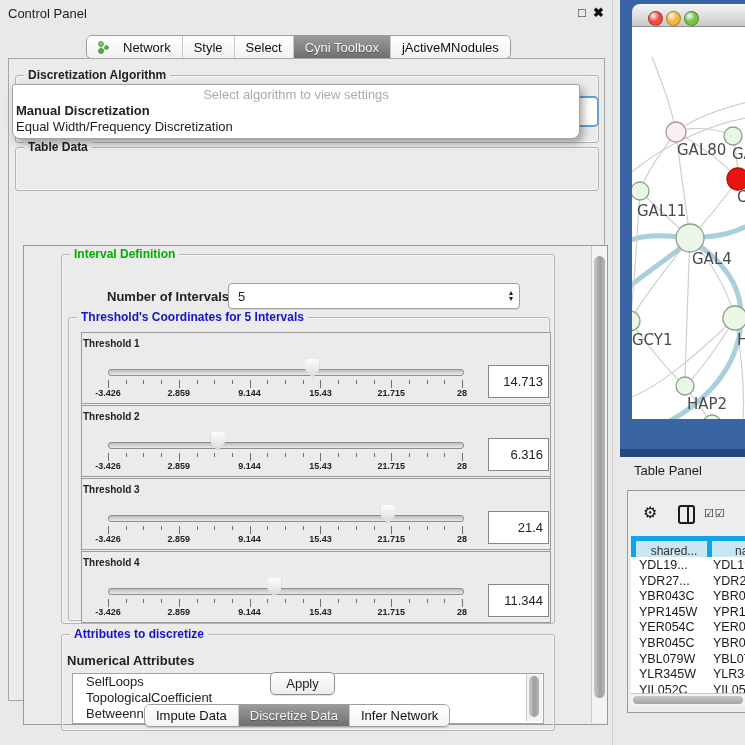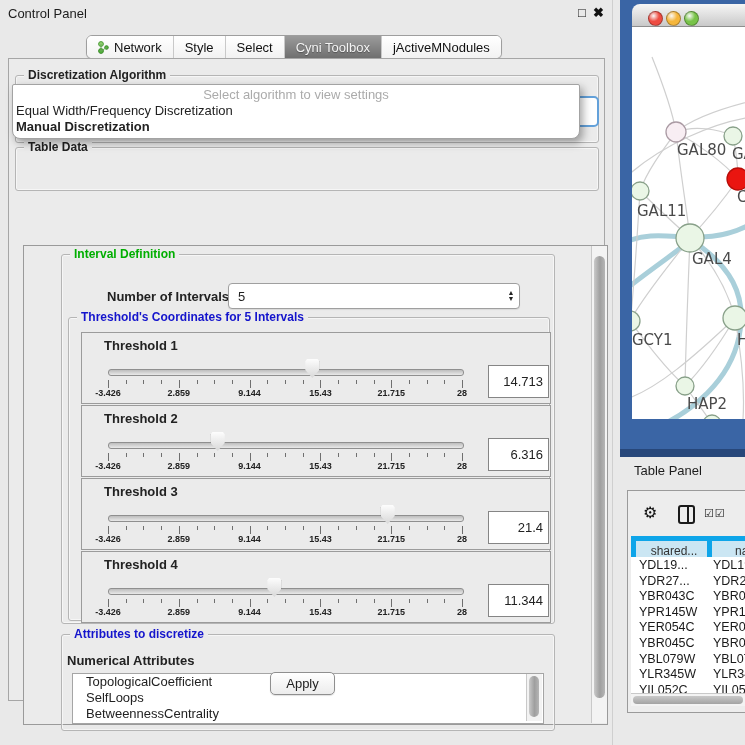--- a/index.html
+++ b/index.html
@@ -6,21 +6,21 @@
   body{width:745px;height:745px;overflow:hidden;background:#e9e9e9;
        font-family:"Liberation Sans",sans-serif;color:#222;position:relative;}
   .abs{position:absolute;}
   
   #cp{left:0;top:0;width:612px;height:745px;background:#e9e9e9;border-right:1px solid #cfcfcf;}
   #cp-title{left:8px;top:6px;font-size:13px;color:#1c1c1c;}
   .win-ico{font-size:13px;color:#111;}
   
   .tabgroup{display:flex;border:1px solid #9e9e9e;border-radius:6px;overflow:hidden;
             background:#fff;height:22px;box-shadow:0 1px 1px rgba(0,0,0,.15);}
-  .tab{display:flex;align-items:center;gap:5px;padding:0 11px;font-size:13px;color:#111;
+  .tab{display:flex;align-items:center;gap:14px;padding:0 11px;font-size:13px;color:#111;
        background:linear-gradient(#ffffff,#f2f2f2);border-right:1px solid #c9c9c9;white-space:nowrap;}
   .tab:last-child{border-right:none;}
   .tab.sel{background:linear-gradient(#9b9b9b,#6f6f6f);color:#f4f4f4;text-shadow:0 1px 1px rgba(0,0,0,.35);}
   
   #outer{left:8px;top:58px;width:595px;height:641px;border:1px solid #a6a6a6;background:#ebebeb;}
   .groupbox{border:1px solid #b5b5b5;border-radius:3px;box-shadow:inset 0 0 0 1px rgba(255,255,255,.55);}
   .gtitle{position:absolute;top:-8px;left:8px;background:#ebebeb;padding:0 4px;font-size:12px;font-weight:bold;}
   .gtitle.green{color:#00ae00;}
   .gtitle.blue{color:#1414cc;}
   .combo{background:#fff;border:1px solid #9f9f9f;border-radius:4px;font-size:13px;
@@ -38,21 +38,21 @@
   #combo-frag{left:575px;top:96px;width:20px;height:27px;background:#fff;border:2px solid #63a1da;
               border-radius:5px;z-index:5;}
   
   #scrollpane{left:14px;top:186px;width:583px;height:478px;border:1px solid #9a9a9a;background:#ebebeb;}
   .vtrack{background:#f3f3f3;border-left:1px solid #c9c9c9;}
   .vthumb{background:linear-gradient(90deg,#c9c9c9,#9f9f9f 55%,#b5b5b5);border-radius:6px;}
   .htrack{background:#f3f3f3;border-top:1px solid #c9c9c9;}
   .hthumb{background:linear-gradient(#c9c9c9,#a3a3a3);border-radius:6px;}
   
   .tpanel{position:absolute;left:12px;width:468px;height:70px;border:1px solid #9b9b9b;background:#ebebeb;}
-  .tlabel{position:absolute;left:22px;top:5px;font-size:13px;font-weight:bold;}
+  .tlabel{position:absolute;left:1px;top:5px;font-size:10px;font-weight:bold;}
   .track{position:absolute;left:26px;top:36px;width:354px;height:5px;border:1px solid #8f8f8f;
          border-radius:3px;background:linear-gradient(#bdbdbd,#e9e9e9);}
   .thumb{position:absolute;top:26px;width:14px;height:19px;
          background:linear-gradient(#fdfdfd,#d8d8d8);
          clip-path:polygon(12% 0,88% 0,100% 12%,100% 58%,50% 100%,0 58%,0 12%);
          filter:drop-shadow(0 0 1px #777);}
   .tick{position:absolute;top:47px;width:1px;background:#6f6f6f;}
   .ticklab{position:absolute;top:55px;font-size:9px;font-weight:bold;transform:translateX(-50%);white-space:nowrap;}
   .vbox{position:absolute;left:406px;top:32px;width:54px;height:31px;background:#fff;
         border:1px solid #858585;font-size:13px;text-align:right;line-height:31px;padding-right:5px;}
@@ -273,46 +273,53 @@
                 <div class="vbox">11.344</div>
               </div>
             </div>
         </div>
       </div>
 
       <div class="abs groupbox" style="left:37px;top:388px;width:492px;height:95px;">
         <span class="gtitle blue">Attributes to discretize</span>
         <div class="abs" style="left:5px;top:18px;font-size:13px;font-weight:bold;">Numerical Attributes</div>
         <div class="abs" id="attr-list">
+            <div class="attr-item">SelfLoops</div>
             <div class="attr-item">TopologicalCoefficient</div>
-            <div class="attr-item">SelfLoops</div>
             <div class="attr-item">BetweennessCentrality</div>
           </div>
         <div class="abs vtrack" style="left:464px;top:39px;width:15px;height:47px;">
           <div class="vthumb abs" style="left:2px;top:2px;width:10px;height:41px;"></div>
         </div>
       </div>
 
       <div class="abs vtrack" style="left:567px;top:0;width:15px;height:477px;">
         <div class="vthumb abs" style="left:2px;top:10px;width:11px;height:442px;"></div>
       </div>
     </div>
 
     <div class="abs button" style="left:261px;top:613px;width:63px;height:21px;line-height:21px;">Apply</div>
   </div>
 
   <div class="abs" id="popup">
     <div class="ph">Select algorithm to view settings</div>
     <div id="popup-options">
+        <div class="opt hl">Manual Discretization</div>
         <div class="opt">Equal Width/Frequency Discretization</div>
-        <div class="opt hl">Manual Discretization</div>
       </div>
   </div>
   <div class="abs" id="combo-frag"></div>
 
+  <div class="abs" style="left:144px;top:704px;">
+    <div class="tabgroup" id="bottomtabs" style="height:21px;">
+        <div class="tab">Impute Data</div>
+        <div class="tab sel">Discretize Data</div>
+        <div class="tab">Infer Network</div>
+      </div>
+  </div>
 </div>
 
 <div class="abs" id="desktop"></div>
 <div class="abs" id="mac-titlebar">
   <div class="light" style="left: 16px; background: radial-gradient(circle at 35% 30%, rgba(255, 255, 255, 0.8) 0%, rgb(238, 76, 66) 45%); border: 1px solid rgba(0, 0, 0, 0.3);" id="tl-red"></div>
   <div class="light" style="left: 34px; background: radial-gradient(circle at 35% 30%, rgba(255, 255, 255, 0.8) 0%, rgb(245, 182, 60) 45%); border: 1px solid rgba(0, 0, 0, 0.3);" id="tl-yellow"></div>
   <div class="light" style="left: 52px; background: radial-gradient(circle at 35% 30%, rgba(255, 255, 255, 0.8) 0%, rgb(120, 195, 73) 45%); border: 1px solid rgba(0, 0, 0, 0.3);" id="tl-green"></div>
 </div>
 <div class="abs" id="net-canvas">
   <svg id="netsvg" width="113" height="392" viewBox="0 0 113 392">

